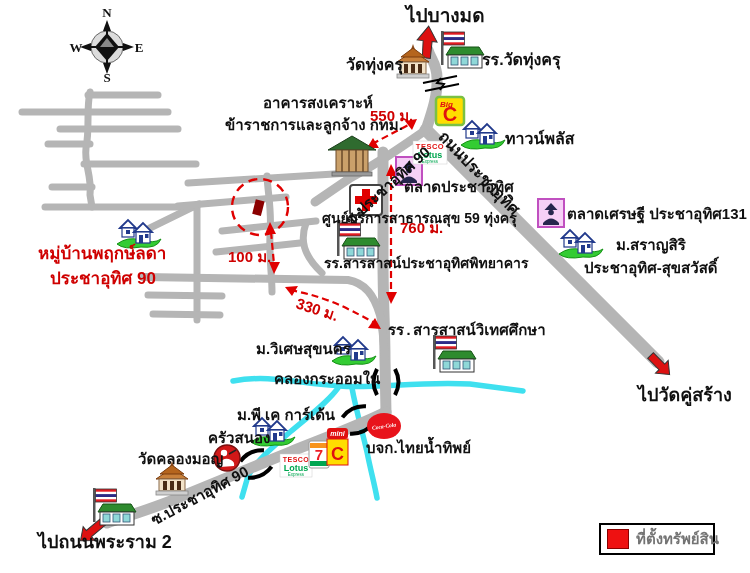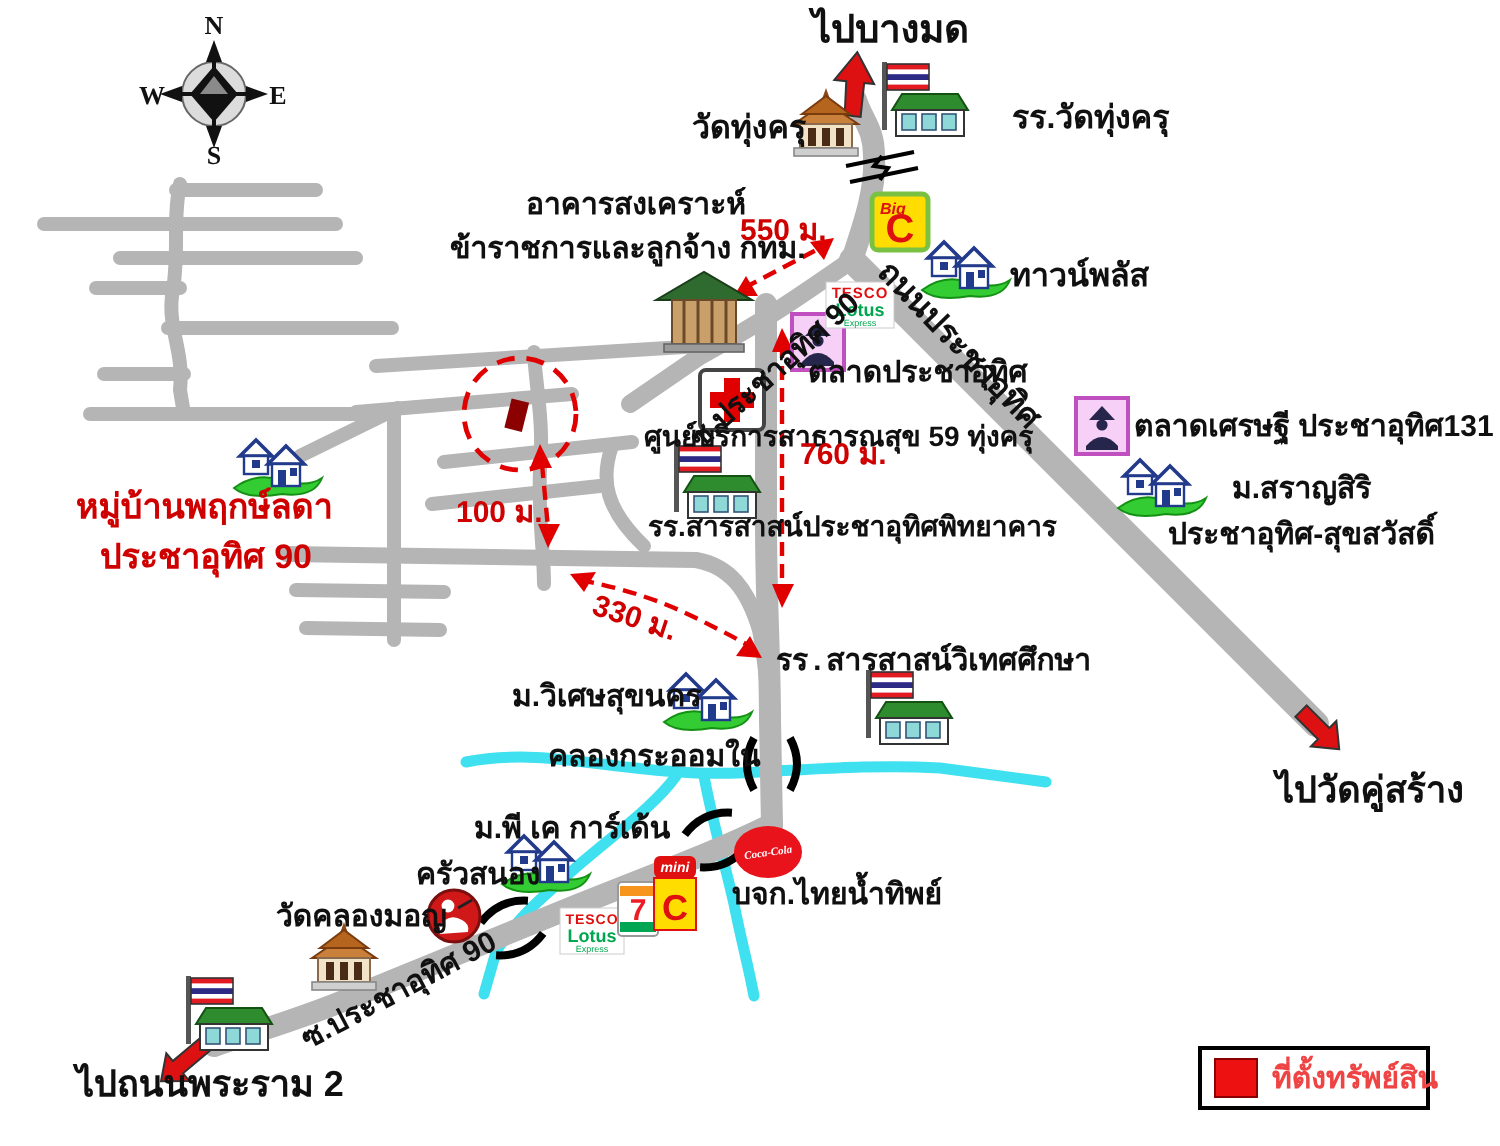--- a/index.html
+++ b/index.html
@@ -6,21 +6,21 @@
   #stage{position:relative;width:750px;height:573px;background:#ffffff;overflow:hidden;
          font-family:"Liberation Sans","DejaVu Sans",sans-serif;}
   #mapsvg{position:absolute;left:0;top:0;}
   .lbl{position:absolute;font-weight:bold;color:#101010;font-size:15px;white-space:nowrap;line-height:1.1;}
   .lbl.big{font-size:19px;}
   .lbl.red{color:#cf0000;}
   .lbl.ctr{transform:translate(-50%,-50%);}
   .legend-box{position:absolute;left:599px;top:523px;width:116px;height:32px;border:2px solid #000;
               background:#fff;display:flex;align-items:center;gap:7px;padding:0 6px;box-sizing:border-box;}
   .legend-swatch{width:20px;height:18px;background:#ee1111;border:1px solid #8a0000;flex:0 0 auto;}
-  .legend-text{font-weight:bold;font-size:15px;color:#ef4444;white-space:nowrap;}
+  .legend-text{font-weight:bold;font-size:15px;color:#737373;white-space:nowrap;}
 </style>
 </head>
 <body>
 
 <div id="stage">
 
 <svg id="mapsvg" width="750" height="573" viewBox="0 0 750 573">
   <defs>
 
     <g id="def-school">
@@ -241,21 +241,21 @@
   <g transform="translate(227,458)">
     <circle cx="0" cy="0" r="13" fill="#d01818" stroke="#7a0f0f" stroke-width="1.5"></circle>
     <circle cx="-3" cy="-5" r="3.2" fill="#fff"></circle>
     <path d="M-8,6 Q-3,-2 4,2 Q8,4 7,8 L-7,9 Z" fill="#fff"></path>
     <line x1="2" y1="-4" x2="9" y2="-8" stroke="#222" stroke-width="1.5"></line>
   </g>
 </svg>
 
 <div class="lbl big" style="left:406px;top:6px;">ไปบางมด</div>
 <div class="lbl" style="left:346px;top:56px;font-size:16px;">วัดทุ่งครุ</div>
-<div class="lbl" style="left:482px;top:51px;font-size:16px;padding-left:24px;">รร.วัดทุ่งครุ</div>
+<div class="lbl" style="left:482px;top:51px;font-size:16px;">รร.วัดทุ่งครุ</div>
 <div class="lbl" style="left:263px;top:95px;">อาคารสงเคราะห์</div>
 <div class="lbl" style="left:225px;top:117px;">ข้าราชการและลูกจ้าง กทม.</div>
 <div class="lbl" style="left:505px;top:130px;font-size:16px;text-align:center;">ทาวน์พลัส</div>
 <div class="lbl red" style="left:370px;top:108px;">550 ม.</div>
 <div class="lbl ctr" style="left:388px;top:186px;transform:translate(-50%,-50%) rotate(-42deg);">ซ.ประชาอุทิศ 90</div>
 <div class="lbl ctr" style="left:479px;top:173px;font-size:16px;transform:translate(-50%,-50%) rotate(46deg);">ถนนประชาอุทิศ</div>
 <div class="lbl" style="left:393px;top:179px;margin-left:11px;">ตลาดประชาอุทิศ</div>
 <div class="lbl" style="left:567px;top:206px;">ตลาดเศรษฐี ประชาอุทิศ131</div>
 <div class="lbl" style="left:322px;top:211px;font-size:14px;">ศูนย์บริการสาธารณสุข 59 ทุ่งครุ</div>
 <div class="lbl red" style="left:400px;top:220px;">760 ม.</div>

